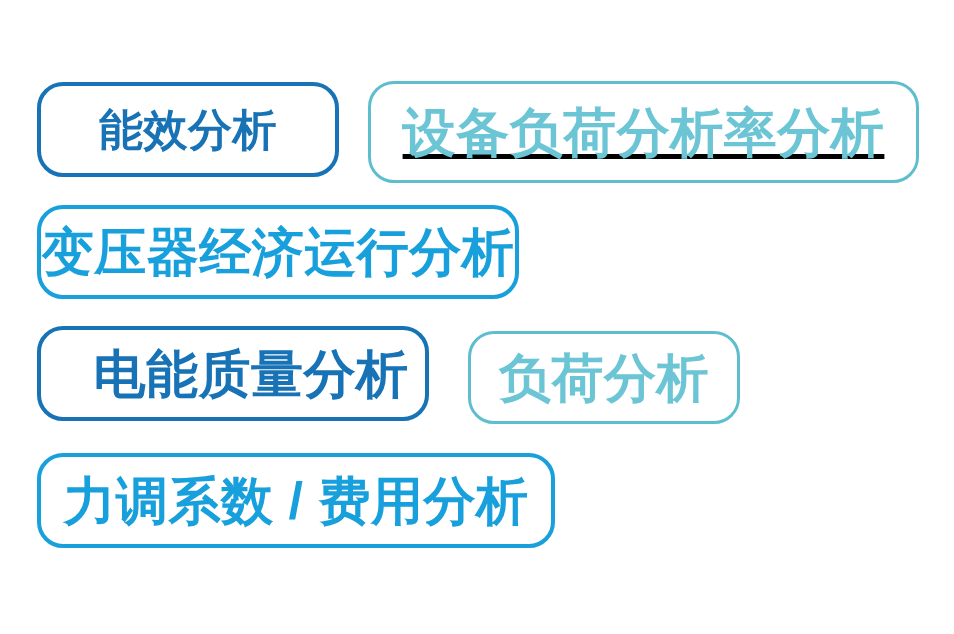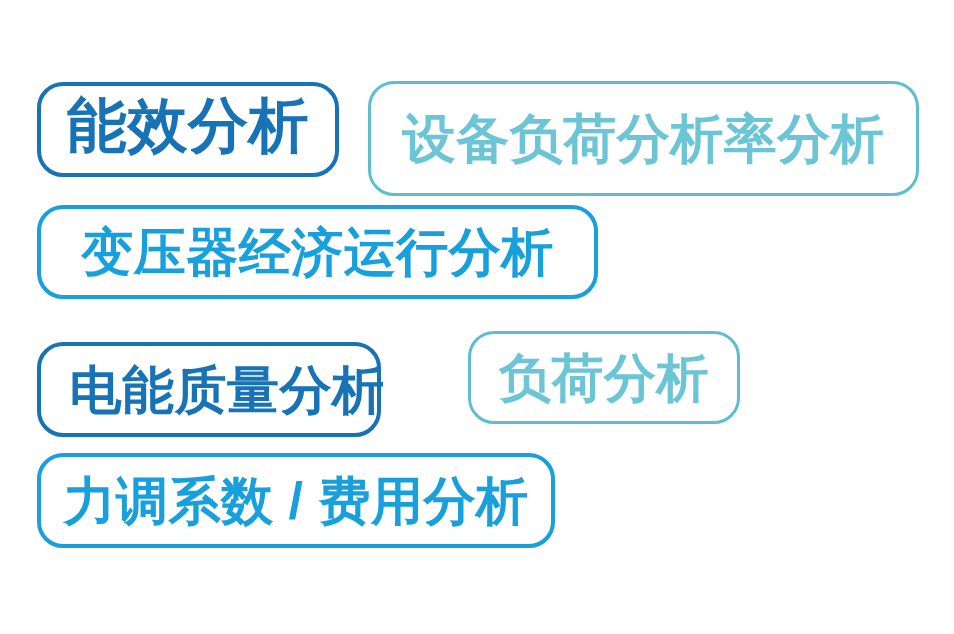--- a/index.html
+++ b/index.html
@@ -63,27 +63,27 @@
   .pill.v-teal {
     border-color: #5FBECE;
     border-width: 3px;
   }
   .pill.v-teal .pill-label {
     color: #6CC5D4;
   }
 
   
   #pill-nengxiao      { left: 37px;  top: 82px;  width: 302px; height: 95px; }
-  #pill-shebei        { left: 368px; top: 81px;  width: 551px; height: 115px; }
-  #pill-bianyaqi      { left: 37px;  top: 205px; width: 561px; height: 94px; }
-  #pill-dianneng      { left: 37px;  top: 342px; width: 344px; height: 95px; padding-left: 36px; }
+  #pill-shebei        { left: 368px; top: 81px;  width: 551px; height: 102px; text-decoration: underline; }
+  #pill-bianyaqi      { left: 37px;  top: 205px; width: 482px; height: 94px; }
+  #pill-dianneng      { left: 37px;  top: 326px; width: 392px; height: 95px; padding-left: 36px; }
   #pill-fuhe          { left: 468px; top: 331px; width: 272px; height: 93px; }
   #pill-litiao        { left: 37px;  top: 453px; width: 518px; height: 95px; }
 
-  #pill-nengxiao .pill-label  { font-size: 60px; font-family: Liberation Mono, monospace; }
+  #pill-nengxiao .pill-label  { font-size: 44px; }
   #pill-shebei   .pill-label  { font-size: 53px; }
   #pill-bianyaqi .pill-label  { font-size: 52px; }
   #pill-dianneng .pill-label  { font-size: 52px; }
   #pill-fuhe     .pill-label  { font-size: 52px; }
   #pill-litiao   .pill-label  { font-size: 52px; }
 </style>
 </head>
 <body>
 
 <div id="canvas">

